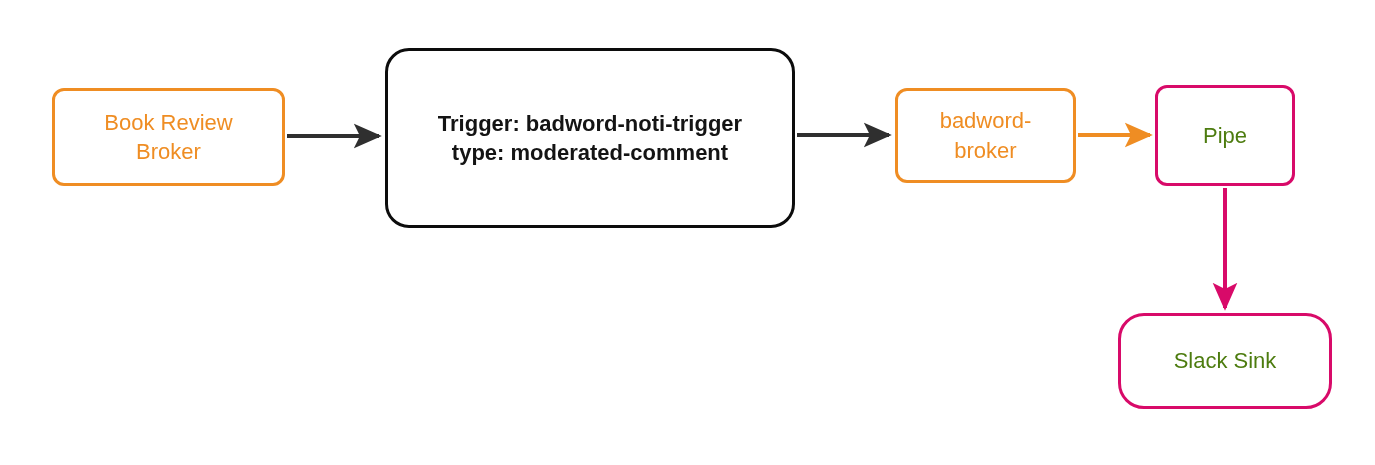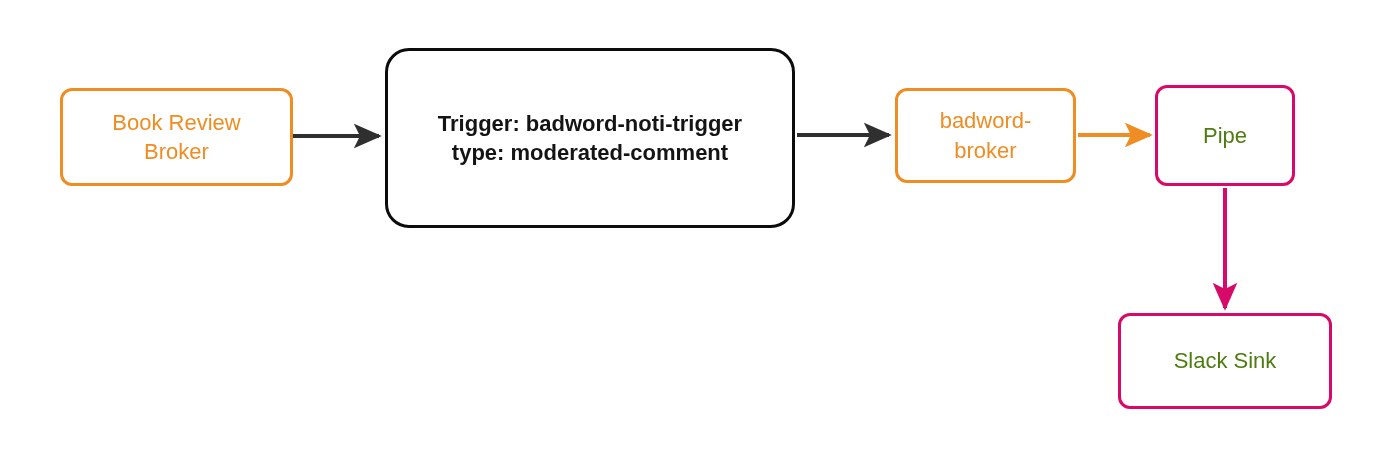--- a/index.html
+++ b/index.html
@@ -62,25 +62,25 @@
     white-space: nowrap;
   }
   .lbl-bold {
     font-weight: bold;
   }
   .lbl-regular {
     font-weight: bold;
   }
 
   
-  #node-book-review-broker { left: 52px;   top: 88px;  width: 233px; height: 98px; margin-left: 8px; }
+  #node-book-review-broker { left: 52px;   top: 88px;  width: 233px; height: 98px; }
   #node-trigger            { left: 385px;  top: 48px;  width: 410px; height: 180px; }
   #node-badword-broker     { left: 895px;  top: 88px;  width: 181px; height: 95px; text-align: center; }
   #node-pipe               { left: 1155px; top: 85px;  width: 140px; height: 101px; }
-  #node-slack-sink         { left: 1118px; top: 313px; width: 214px; height: 96px; }
+  #node-slack-sink         { left: 1118px; top: 313px; width: 214px; height: 96px; border-radius: 26px; }
 </style>
 </head>
 <body>
 
 <div id="diagram-canvas">
 
   <svg id="edge-layer" viewBox="0 0 1375 465" width="1375" height="465" xmlns="http://www.w3.org/2000/svg">
     <defs>
       <marker id="arrow-dark" viewBox="0 0 10 10" refX="9" refY="5" markerWidth="7" markerHeight="7" orient="auto-start-reverse">
         <path d="M 0 0.6 L 10 5 L 0 9.4 L 2.2 5 Z" fill="#2f2f2f"></path>

